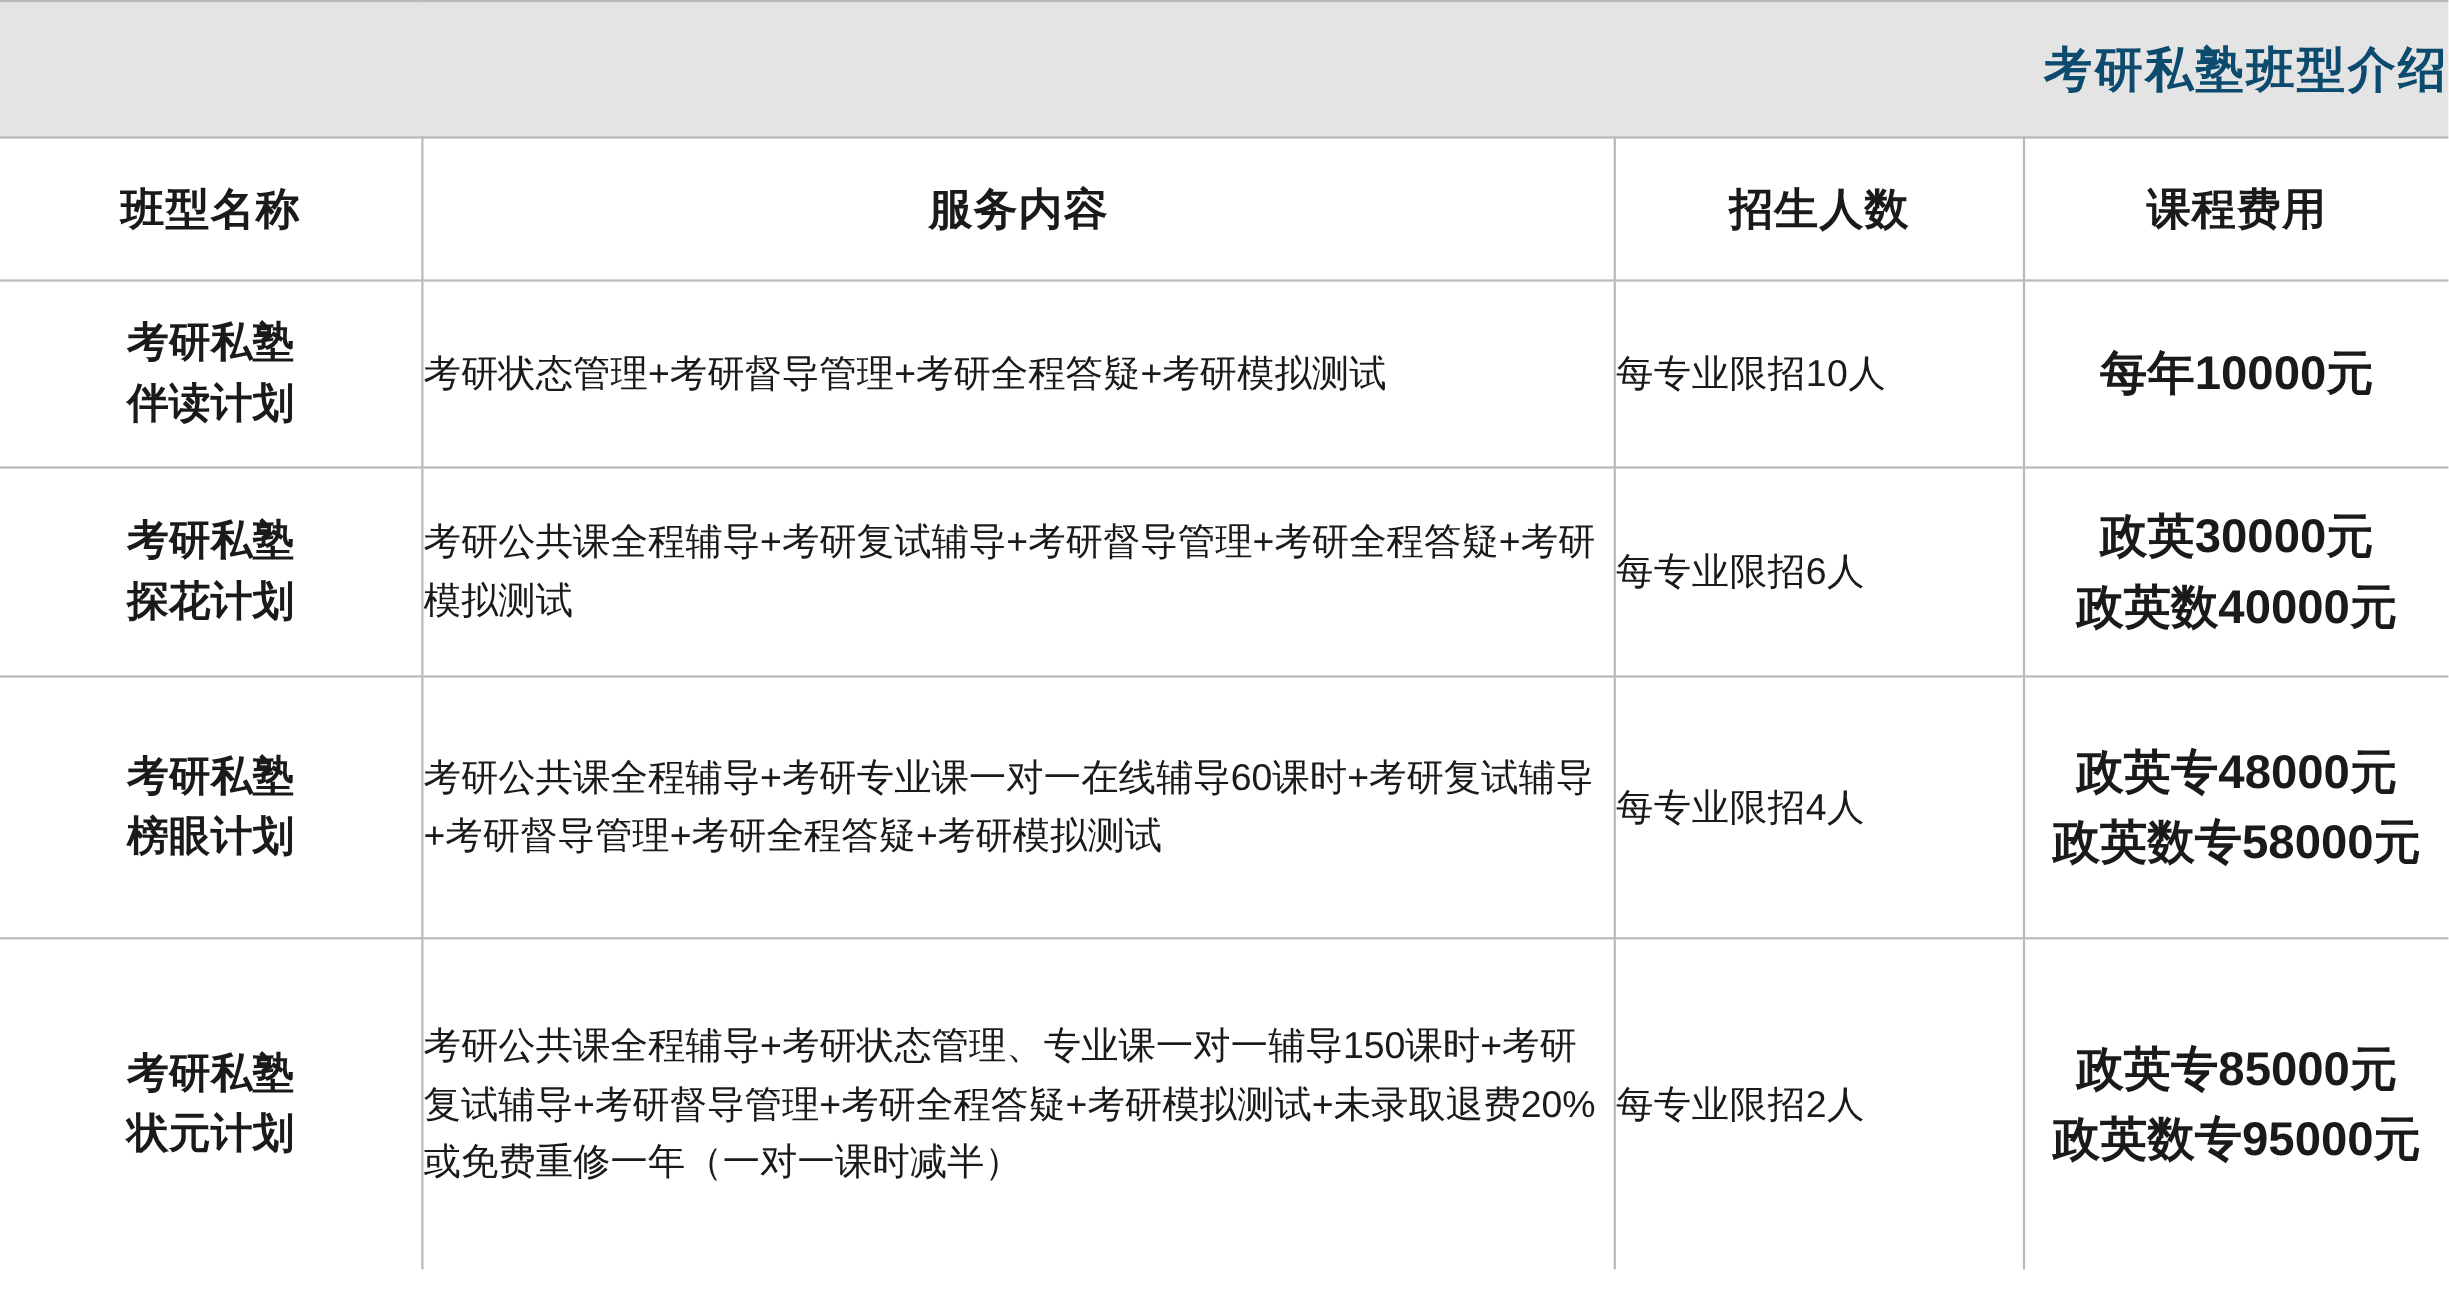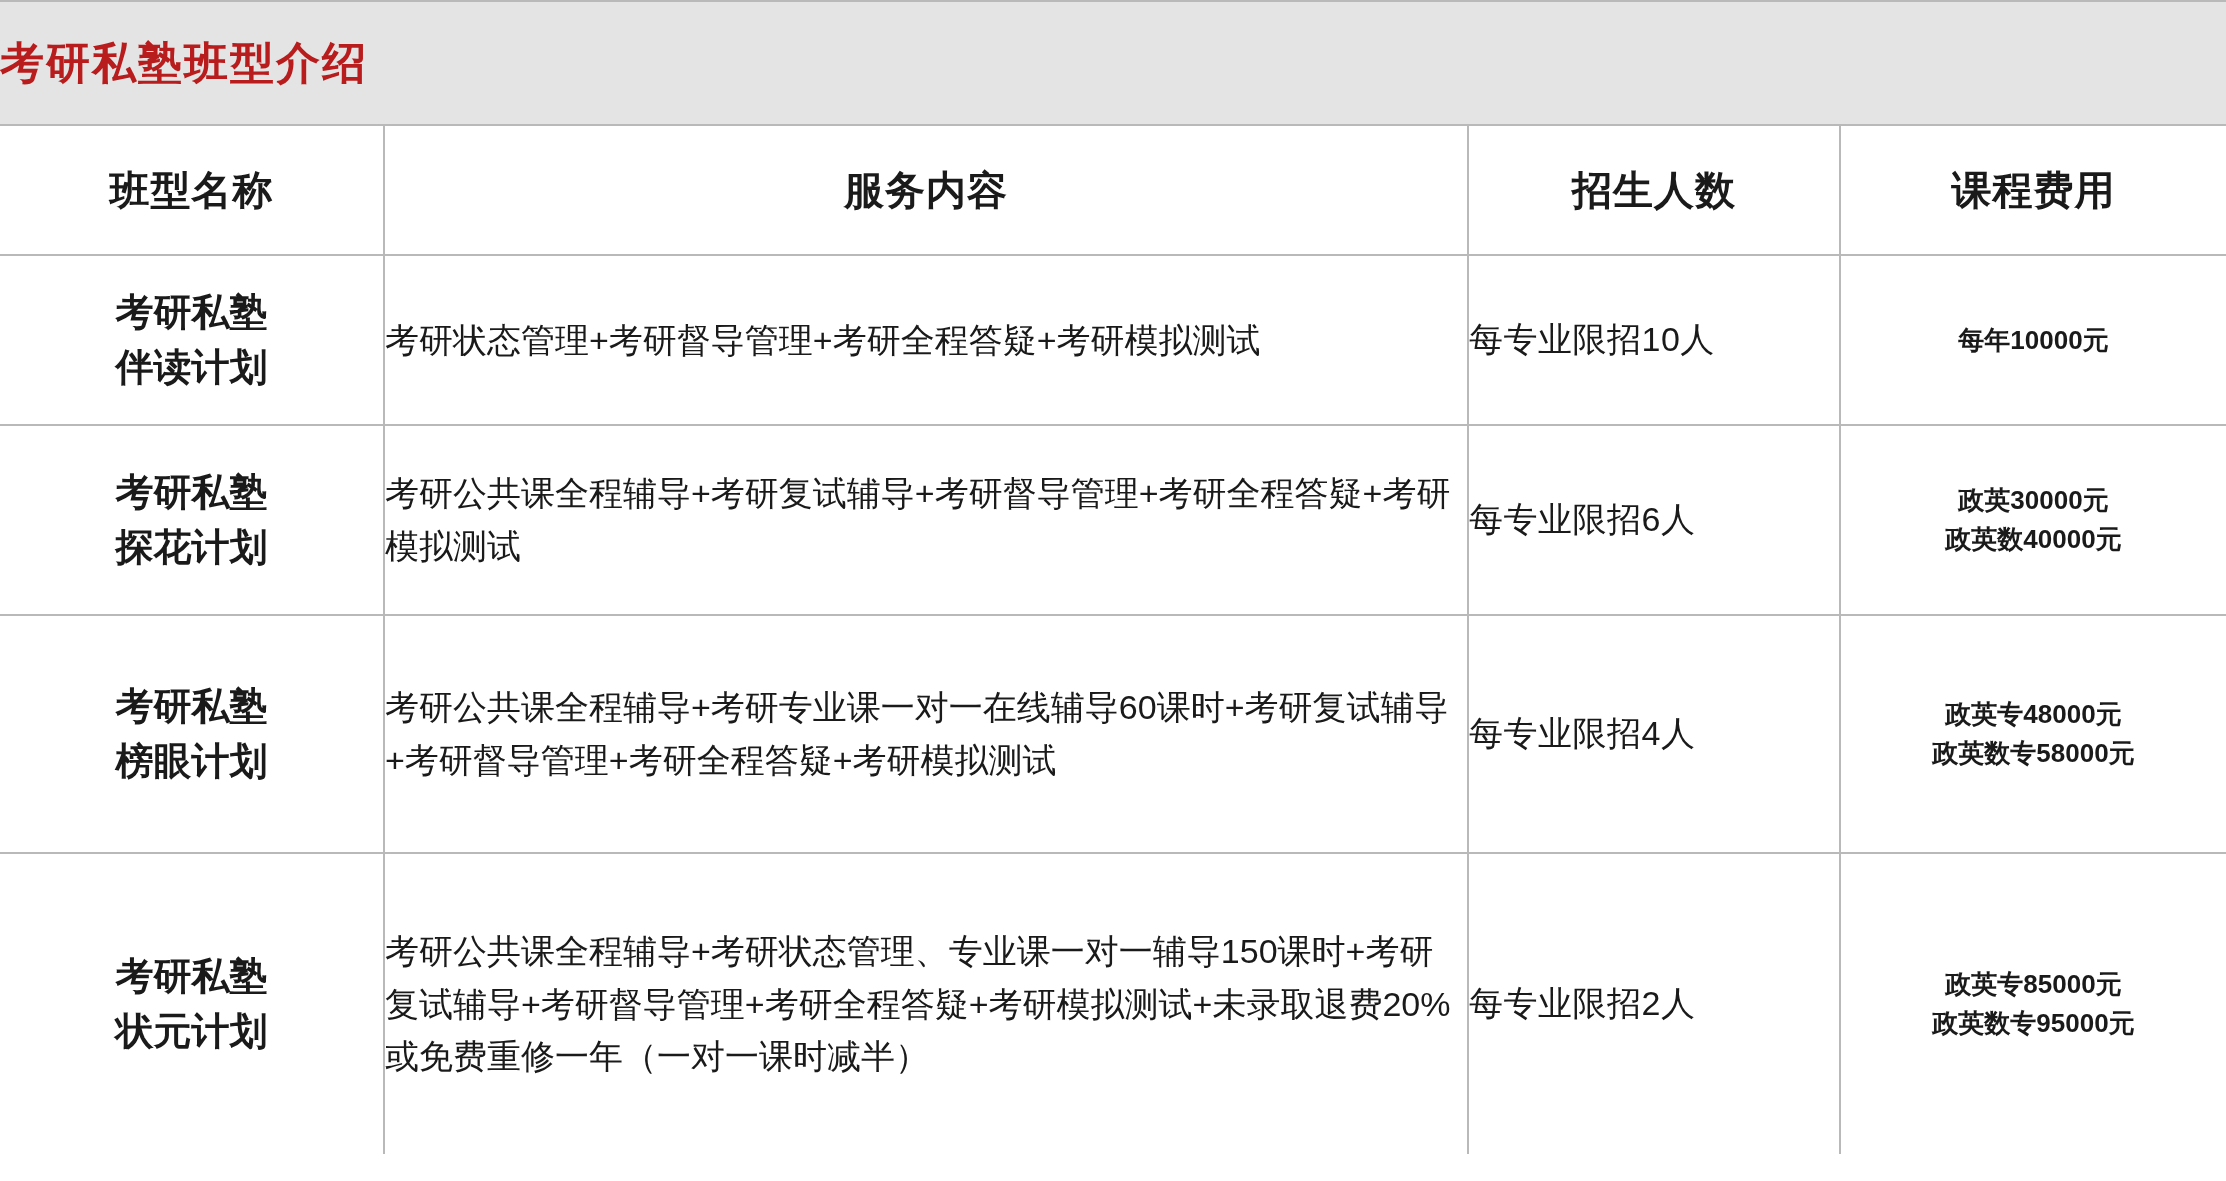--- a/index.html
+++ b/index.html
@@ -31,26 +31,26 @@
   table.price-table td,
   table.price-table th {
     border: 2px solid #b9b9b9;
     vertical-align: middle;
     padding: 0;
   }
 
   
   .title-cell {
     background: #e4e4e4;
-    text-align: left;
+    text-align: right;
     font-size: 44px;
     font-weight: bold;
     letter-spacing: 2px;
     height: 122px;
-    color: #b91c1c;
+    color: #0c4a6e;
     border-left: none;
     border-right: none;
     border-top: none;
   }
 
   
   .hdr {
     background: #ffffff;
     text-align: center;
     font-size: 40px;
@@ -87,21 +87,21 @@
 
   .quota-cell {
     text-align: left;
     font-size: 34px;
     padding: 10px 4px;
     letter-spacing: 0.5px;
   }
 
   .fee-cell {
     text-align: center;
-    font-size: 26px;
+    font-size: 43px;
     font-weight: bold;
     line-height: 1.5;
     padding: 10px 4px;
   }
   .fee-cell .ln { display: block; }
 
   .row-1 td { height: 168px; }
   .row-2 td { height: 188px; }
   .row-3 td { height: 236px; }
   .row-4 td { height: 300px; }

